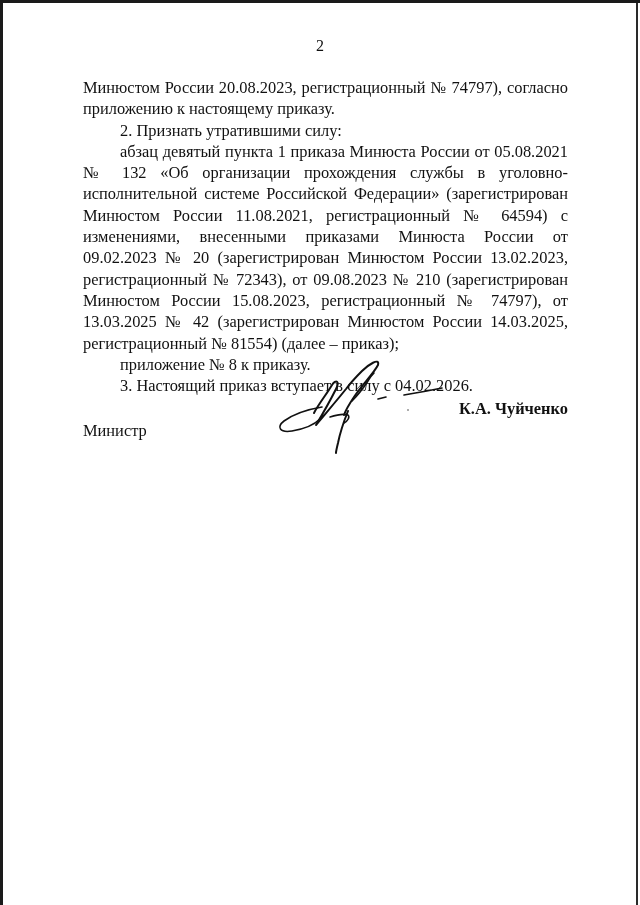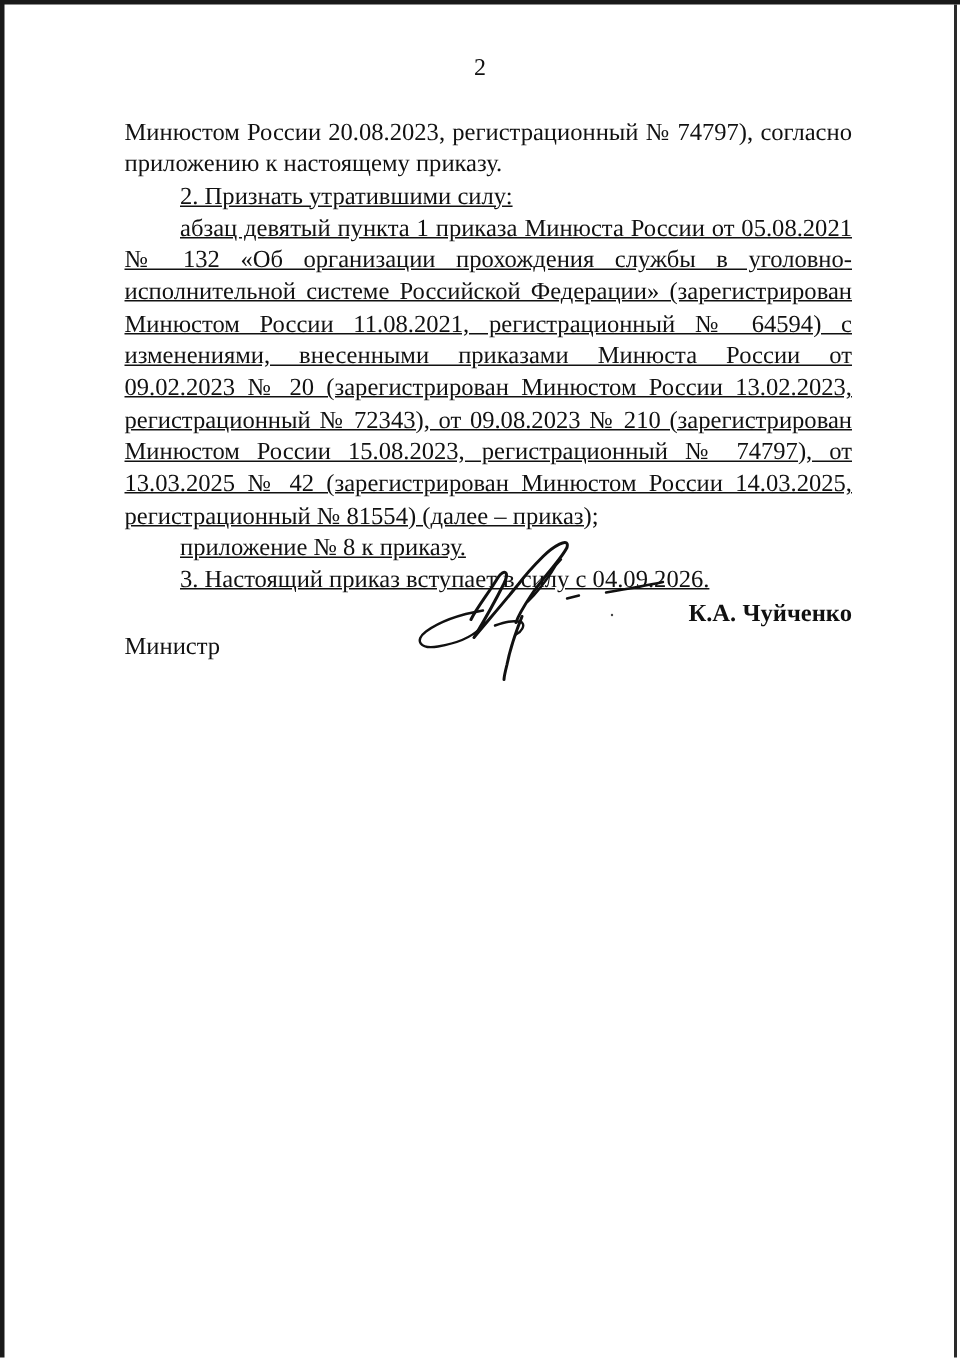--- a/index.html
+++ b/index.html
@@ -49,21 +49,20 @@
     font-size: 16.4px;
     line-height: 21.3px;
   }
   .body-text p {
     margin: 0;
     text-align: justify;
     text-align-last: left;
   }
   .body-text p.indent {
     text-indent: 37px;
-    text-decoration: underline;
   }
   .signature-row {
     position: absolute;
     left: 83px;
     top: 398px;
     width: 485px;
     height: 24px;
     font-size: 16.4px;
     line-height: 22px;
   }
@@ -89,21 +88,21 @@
   <div class="edge-left"></div>
   <div class="edge-right"></div>
 
   <div class="page-number">2</div>
 
   <div class="body-text">
     <p>Минюстом России 20.08.2023, регистрационный № 74797), согласно приложению к настоящему приказу.</p>
     <p class="indent">2. Признать утратившими силу:</p>
     <p class="indent">абзац девятый пункта 1 приказа Минюста России от 05.08.2021 № 132 «Об организации прохождения службы в уголовно-исполнительной системе Российской Федерации» (зарегистрирован Минюстом России 11.08.2021, регистрационный № 64594) с изменениями, внесенными приказами Минюста России от 09.02.2023 № 20 (зарегистрирован Минюстом России 13.02.2023, регистрационный № 72343), от 09.08.2023 № 210 (зарегистрирован Минюстом России 15.08.2023, регистрационный № 74797), от 13.03.2025 № 42 (зарегистрирован Минюстом России 14.03.2025, регистрационный № 81554) (далее – приказ);</p>
     <p class="indent">приложение № 8 к приказу.</p>
-    <p class="indent">3. Настоящий приказ вступает в силу с 04.09.2026.</p>
+    <p class="indent">3. Настоящий приказ вступает в силу с 04.02.2026.</p>
   </div>
 
   <div class="signature-row">
     <span class="sig-title">Министр</span>
     <span class="sig-name">К.А. Чуйченко</span>
   </div>
 
   <svg class="signature" viewBox="0 0 180 100" fill="none" stroke="#111" stroke-linecap="round" stroke-linejoin="round">
     <path d="M52,52 C40,54 25,58 14,66 C6,72 10,78 22,76 C34,74 44,70 50,64" stroke-width="1.6"></path>
     <path d="M44,58 C48,50 56,40 62,30 C66,24 70,26 66,34 C60,46 52,60 46,70 C56,58 68,44 76,34 C82,26 88,20 92,16 C98,10 110,2 108,10 C104,18 92,30 84,42 C80,48 76,54 74,60" stroke-width="2"></path>

